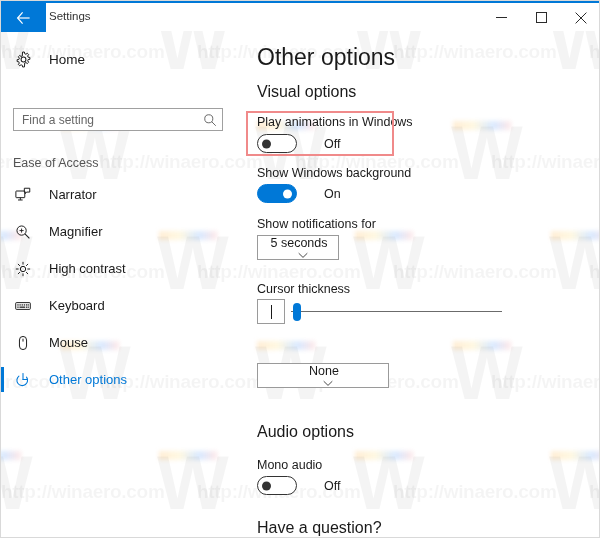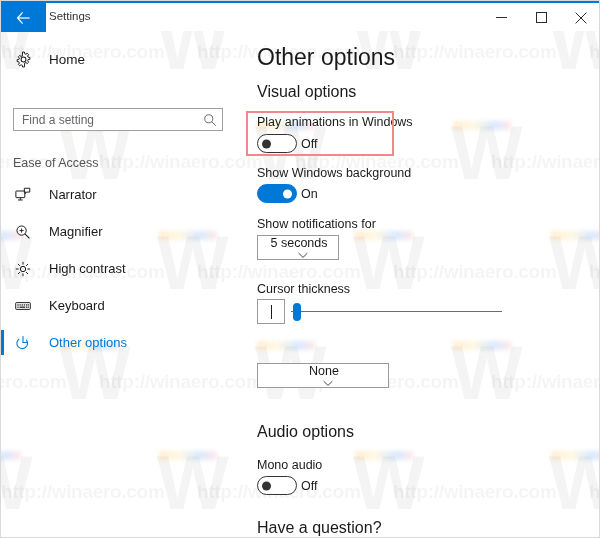--- a/index.html
+++ b/index.html
@@ -274,21 +274,21 @@
   }
   .toggle.on .knob {
     position: absolute;
     right: 4px; top: 50%;
     transform: translateY(-50%);
     width: 9px; height: 9px;
     border-radius: 50%;
     background: #ffffff;
   }
   .toggle-state {
-    margin-left: 4px;
+    margin-left: 27px;
     font-size: 12.5px;
     color: #1a1a1a;
   }
 
   
   .combo {
     position: absolute;
     left: 16px;
     height: 25px;
     border: 1px solid #9a9a9a;
@@ -575,20 +575,29 @@
               <rect x="2.6" y="9.6" width="1.5" height="1.4"></rect>
               <rect x="5" y="9.6" width="6.4" height="1.4"></rect>
               <rect x="12.2" y="9.6" width="1.5" height="1.4"></rect>
               <rect x="14.2" y="9.6" width="1.4" height="1.4"></rect>
             </g>
           </svg>
         </span>
         <span class="lbl">Keyboard</span>
       </div>
 
+      <div class="nav-item">
+        <span class="ico">
+          <svg width="16" height="16" viewBox="0 0 18 18">
+            <rect x="5" y="1.6" width="8" height="14.8" rx="4" fill="none" stroke="currentColor" stroke-width="1.1"></rect>
+            <line x1="9" y1="4.2" x2="9" y2="7.4" stroke="currentColor" stroke-width="1.1"></line>
+          </svg>
+        </span>
+        <span class="lbl">Mouse</span>
+      </div>
 
       <div class="nav-item selected">
         <span class="ico">
           <svg width="16" height="16" viewBox="0 0 18 18">
             <path d="M4.4 4.6a6 6 0 1 0 8.6 1.2" fill="none" stroke="currentColor" stroke-width="1.2" stroke-linecap="round"></path>
             <line x1="9" y1="1.6" x2="9" y2="8.4" stroke="currentColor" stroke-width="1.2" stroke-linecap="round"></line>
             <line x1="9" y1="8.4" x2="13.4" y2="8.4" stroke="currentColor" stroke-width="1.2" stroke-linecap="round"></line>
           </svg>
         </span>
         <span class="lbl">Other options</span>

